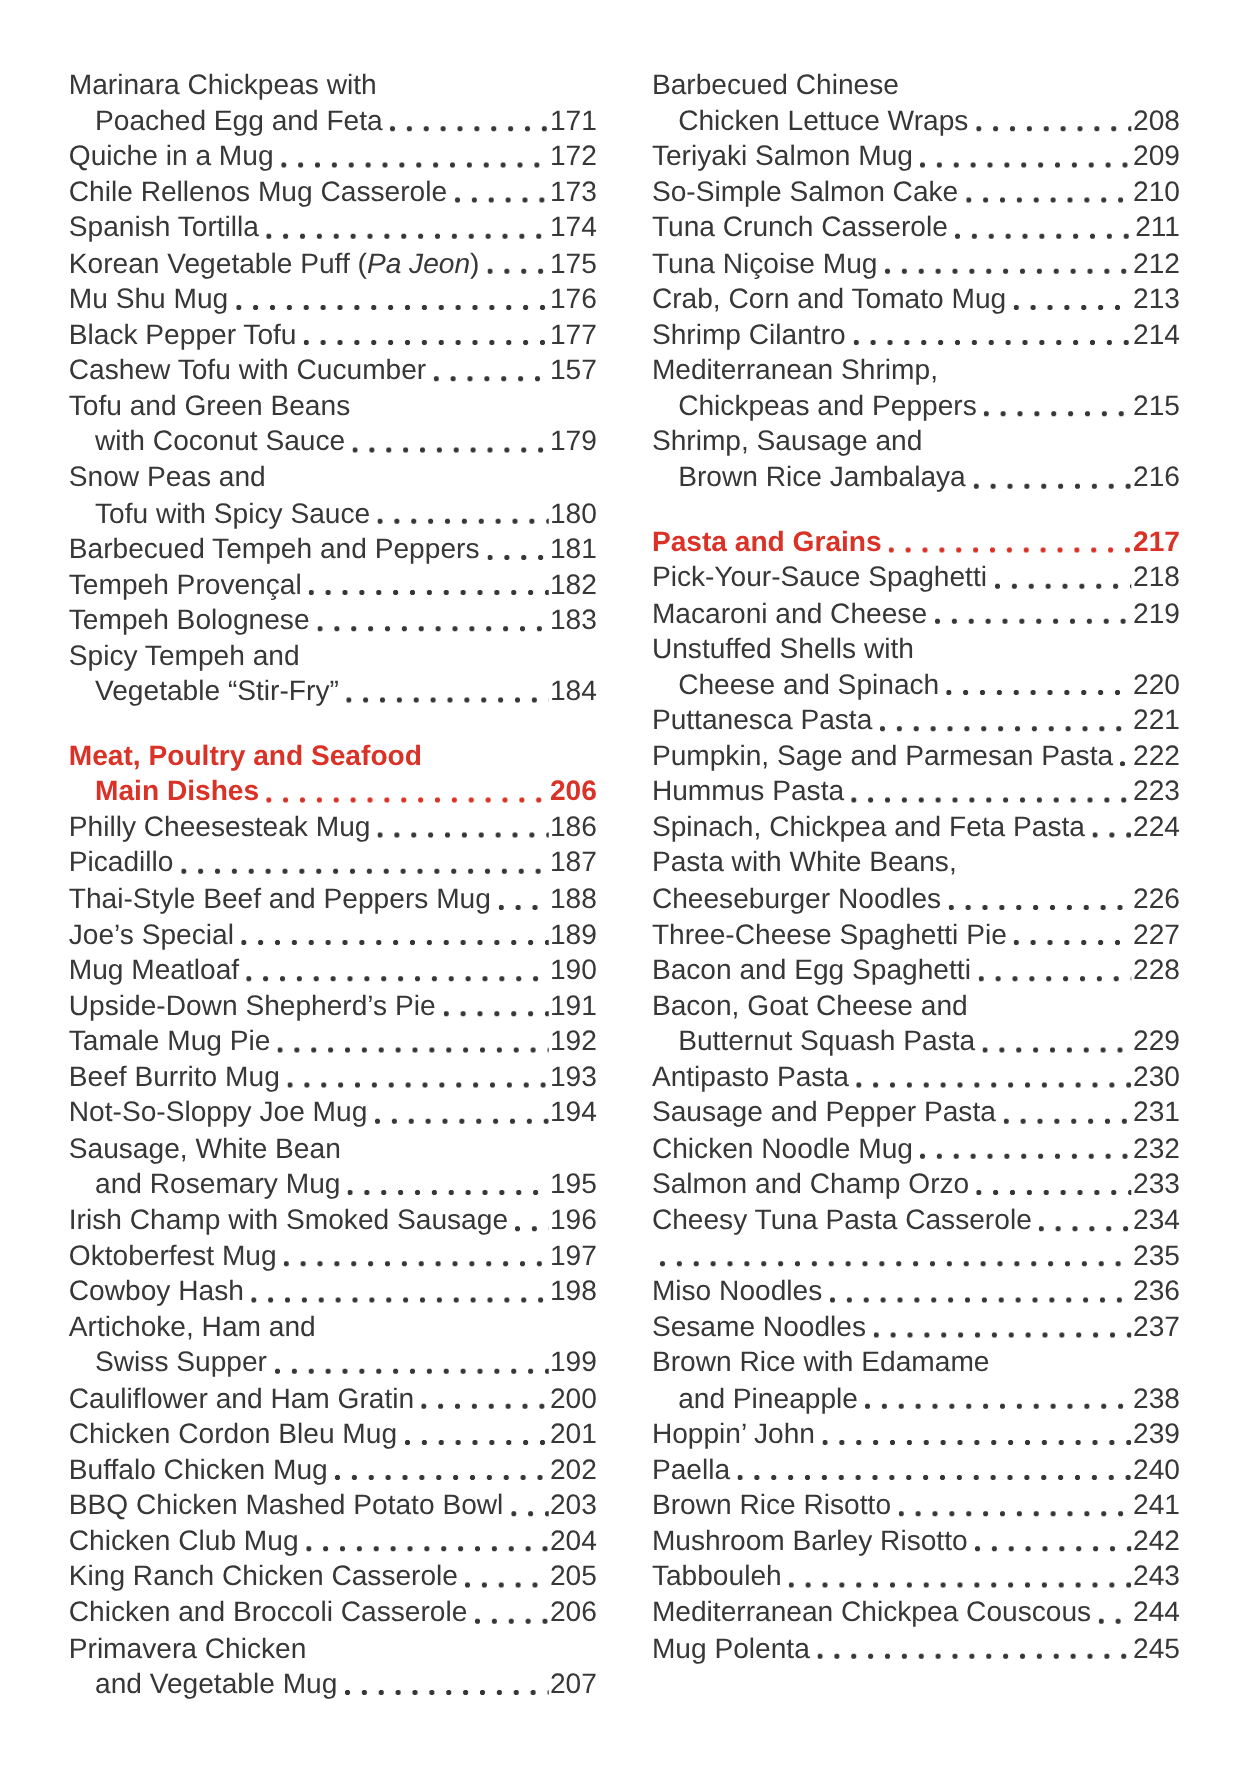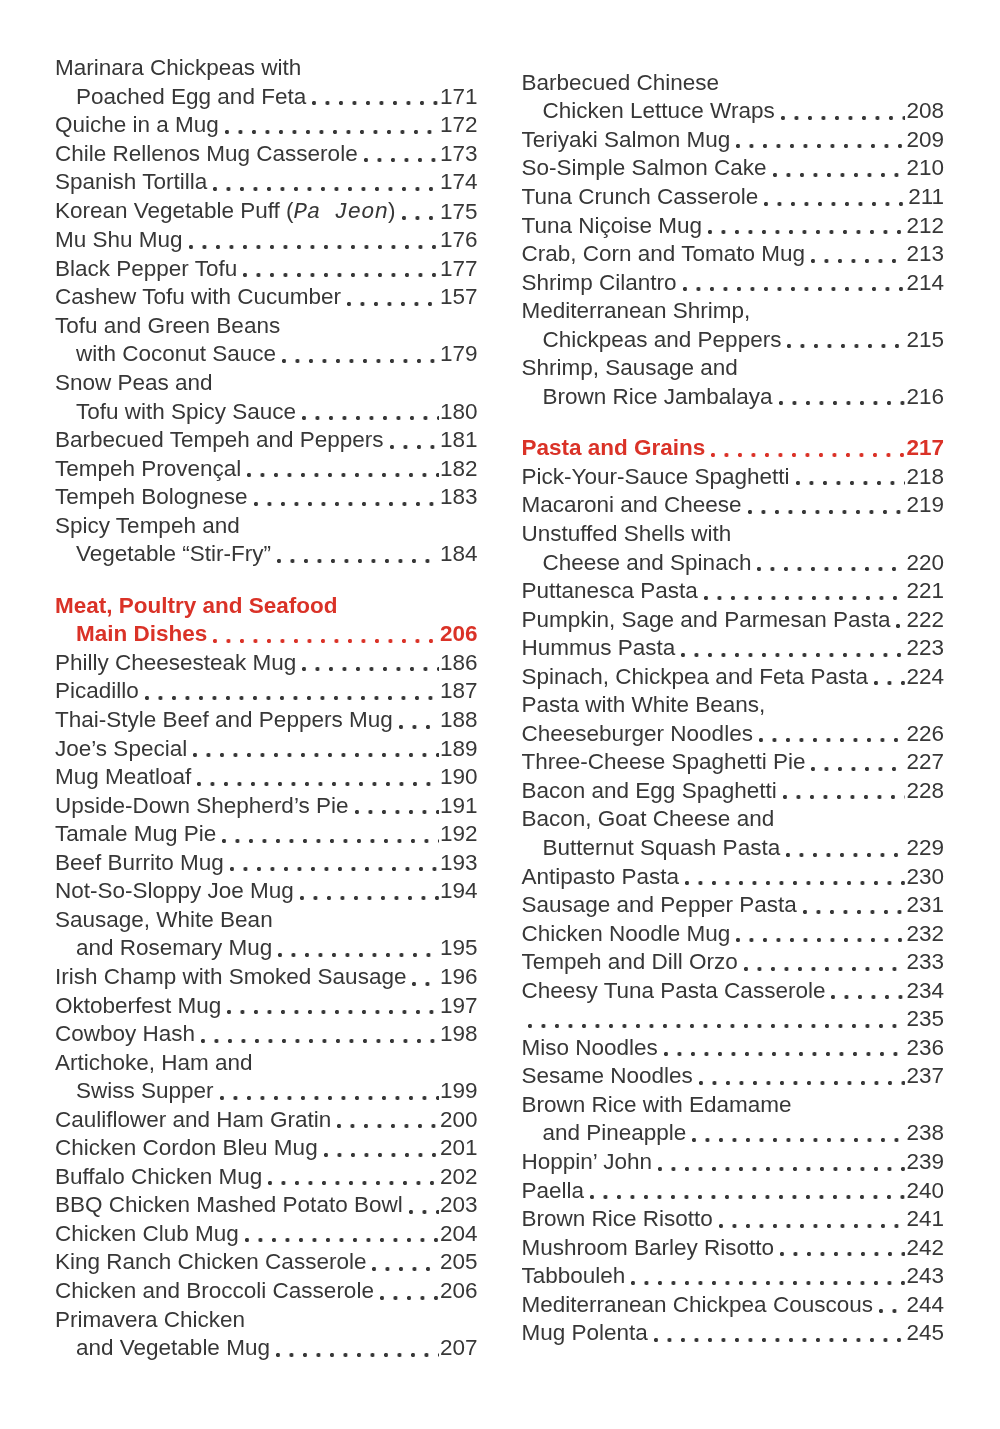--- a/index.html
+++ b/index.html
@@ -12,21 +12,20 @@
     background:#ffffff;
     font-family:"Liberation Sans","DejaVu Sans",sans-serif;
     color:var(--ink);
     overflow:hidden;
   }
   .toc{
     display:flex;
     box-sizing:border-box;
     padding:54px 56px 0 55px;
     gap:44px;
-    align-items:center;
   }
   .col{flex:1 1 0;min-width:0;}
   .section.gap-before{margin-top:23px;}
   .row{
     display:flex;
     align-items:flex-end;
     line-height:28.55px;
     font-size:22.5px;
     white-space:nowrap;
   }
@@ -41,21 +40,21 @@
     background-size:13.5px 4px;
     background-repeat:repeat-x;
     background-position:left bottom;
   }
   .row .page{flex:0 0 auto;}
   .row.indent .title{padding-left:21px;}
   .row.heading{
     color:var(--red);
     font-weight:700;
   }
-  i{font-style:italic;font-family:Liberation Mono, monospace;}
+  i{font-style:italic;}
 </style>
 </head>
 <body style="background: rgb(255, 255, 255);">
 
 <div class="toc">
   <div class="col">
       <div class="section">
         <div>
           <div class="row">
             <span class="title"><span>Marinara Chickpeas with</span></span>
@@ -526,21 +525,21 @@
         </div>
         <div>
           <div class="row">
             <span class="title"><span>Chicken Noodle Mug</span></span>
             <span class="leader"></span>
             <span class="page">232</span>
           </div>
         </div>
         <div>
           <div class="row">
-            <span class="title"><span>Tempeh and Dill Orzo</span></span>
+            <span class="title"><span>Salmon and Champ Orzo</span></span>
             <span class="leader"></span>
             <span class="page">233</span>
           </div>
         </div>
         <div>
           <div class="row">
             <span class="title"><span>Cheesy Tuna Pasta Casserole</span></span>
             <span class="leader"></span>
             <span class="page">234</span>
           </div>

